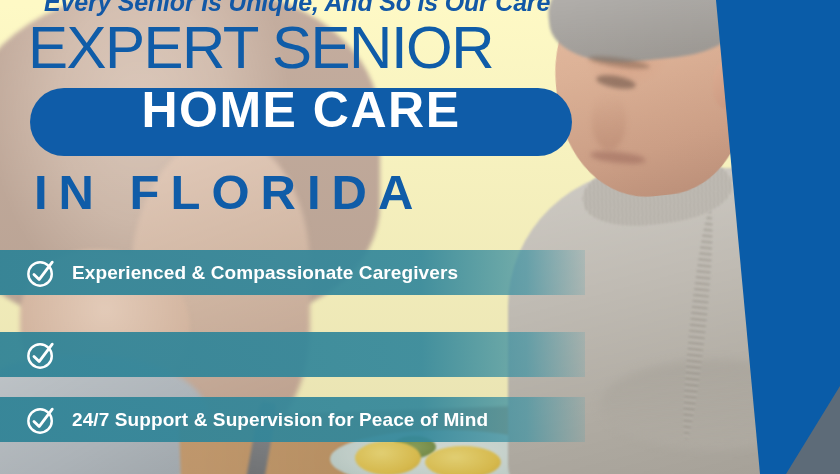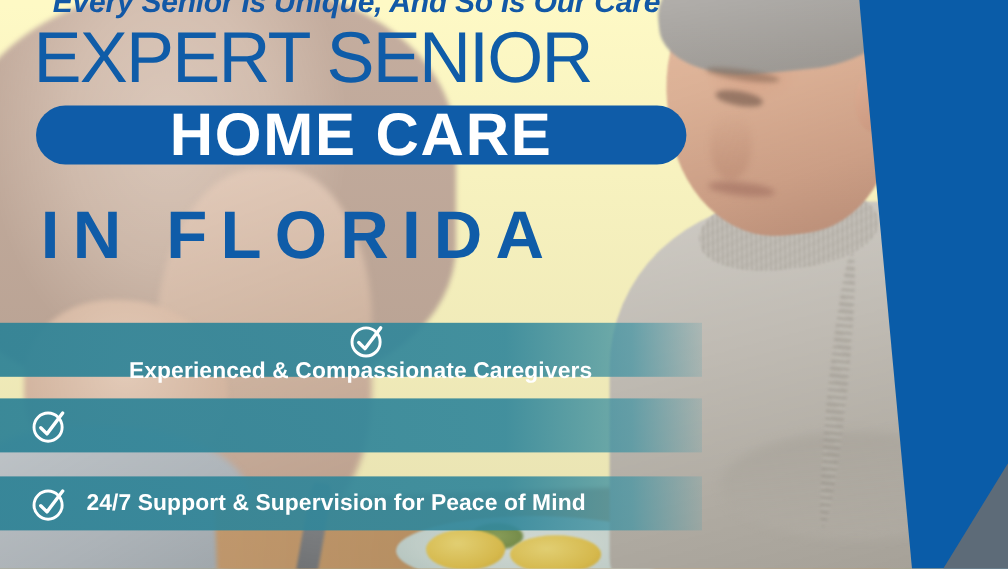--- a/index.html
+++ b/index.html
@@ -195,40 +195,40 @@
     font-size: 60px;
     font-weight: normal;
     color: #0f5ca8;
     letter-spacing: -1.5px;
     line-height: 1;
     white-space: nowrap;
   }
   .pill {
     position: absolute;
     left: 30px; top: 88px;
-    width: 542px; height: 49px;
+    width: 542px; height: 68px;
     background: #0f5ca8;
     border-radius: 34px;
     display: flex;
-    align-items: flex-end;
+    align-items: flex-start;
     justify-content: center;
   }
   .pill-text {
     font-size: 50px;
     font-weight: bold;
     color: #ffffff;
     letter-spacing: 1.5px;
     white-space: nowrap;
     line-height: 1;
     margin-top: -3px;
   }
   .headline3 {
     position: absolute;
     left: 34px; top: 168px;
-    font-size: 56px;
+    font-size: 49px;
     font-weight: bold;
     color: #0f5ca8;
     letter-spacing: 11px;
     line-height: 1;
     white-space: nowrap;
   }
 
   
   .feature-bar {
     position: absolute;
@@ -236,21 +236,21 @@
     width: 585px;
     height: 45px;
     display: flex;
     align-items: center;
     background: linear-gradient(90deg,
         rgba(48,131,150,0.94) 0%,
         rgba(52,136,155,0.92) 72%,
         rgba(66,148,163,0.72) 90%,
         rgba(80,158,172,0.20) 100%);
   }
-  .feature-bar.fb1 { top: 269px; flex-direction: column; }
+  .feature-bar.fb1 { top: 250px; }
   .feature-bar.fb2 { top: 332px; }
   .feature-bar.fb3 { top: 397px; }
 
   .check-icon {
     margin-left: 26px;
     width: 30px; height: 30px;
     flex: 0 0 auto;
     display: block;
   }
   .feature-label {

